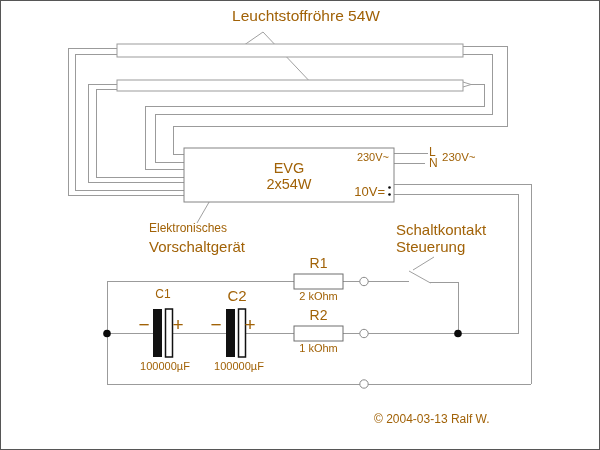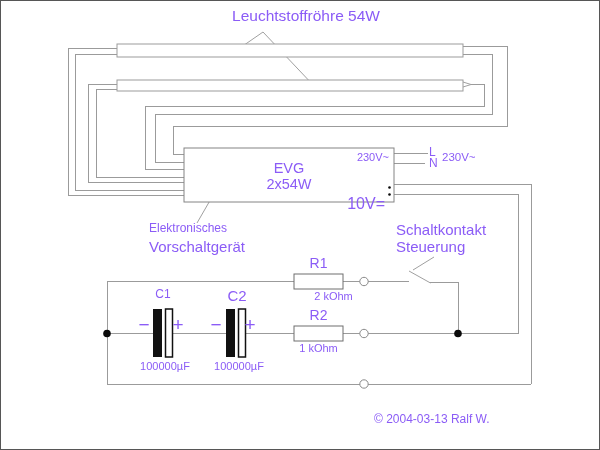--- a/index.html
+++ b/index.html
@@ -2,39 +2,39 @@
 <html><head>
 <meta charset="utf-8">
 <style>
   html,body{margin:0;padding:0;background:#fff;}
   #canvas{
     position:relative;width:598px;height:448px;background:#ffffff;
     border:1px solid #565656;overflow:hidden;
     font-family:"Liberation Sans", sans-serif;color:#000;
   }
   #wires{position:absolute;left:0;top:0;}
-  .lbl{position:absolute;white-space:nowrap;color:#8b5cf6;}
+  .lbl{position:absolute;white-space:nowrap;color:#a16207;}
   .c{text-align:center;}
   .r{text-align:right;}
   .b{font-weight:normal;}
   
   .tube-title{left:222px;top:6px;width:166px;font-size:15.5px;}
   .evg-name{left:238px;top:159px;width:100px;font-size:14.5px;}
   .evg-rating{left:238px;top:175px;width:100px;font-size:14.5px;}
   .evg-mains{left:330px;top:150px;width:58px;font-size:11px;}
-  .evg-dc{left:330px;top:183px;width:54px;font-size:16px;margin-top:11px;}
+  .evg-dc{left:330px;top:183px;width:54px;font-size:13px;}
   .term-l{left:428px;top:144px;font-size:12px;}
   .term-n{left:428px;top:155px;font-size:12px;}
   .mains-right{left:441px;top:150px;font-size:11.5px;}
   .ballast1{left:148px;top:220px;font-size:12px;}
   .ballast2{left:148px;top:237px;font-size:15px;}
   .switch1{left:395px;top:220px;font-size:15px;}
   .switch2{left:395px;top:237px;font-size:15px;}
   .r1-name{left:293px;top:254px;width:49px;font-size:14px;}
-  .r1-val{left:298px;top:289px;width:69px;font-size:11px;}
+  .r1-val{left:283px;top:289px;width:69px;font-size:11px;}
   .r2-name{left:293px;top:306px;width:49px;font-size:14px;}
   .r2-val{left:283px;top:341px;width:69px;font-size:11px;}
   .c1-name{left:137px;top:286px;width:50px;font-size:12px;}
   .c2-name{left:211px;top:286px;width:50px;font-size:15px;}
   .c1-minus{left:135px;top:313px;width:16px;font-size:19px;}
   .c1-plus{left:169px;top:313px;width:16px;font-size:19px;}
   .c2-minus{left:207px;top:313px;width:16px;font-size:19px;}
   .c2-plus{left:241px;top:313px;width:16px;font-size:19px;}
   .c1-val{left:129px;top:359px;width:70px;font-size:11px;}
   .c2-val{left:203px;top:359px;width:70px;font-size:11px;}

